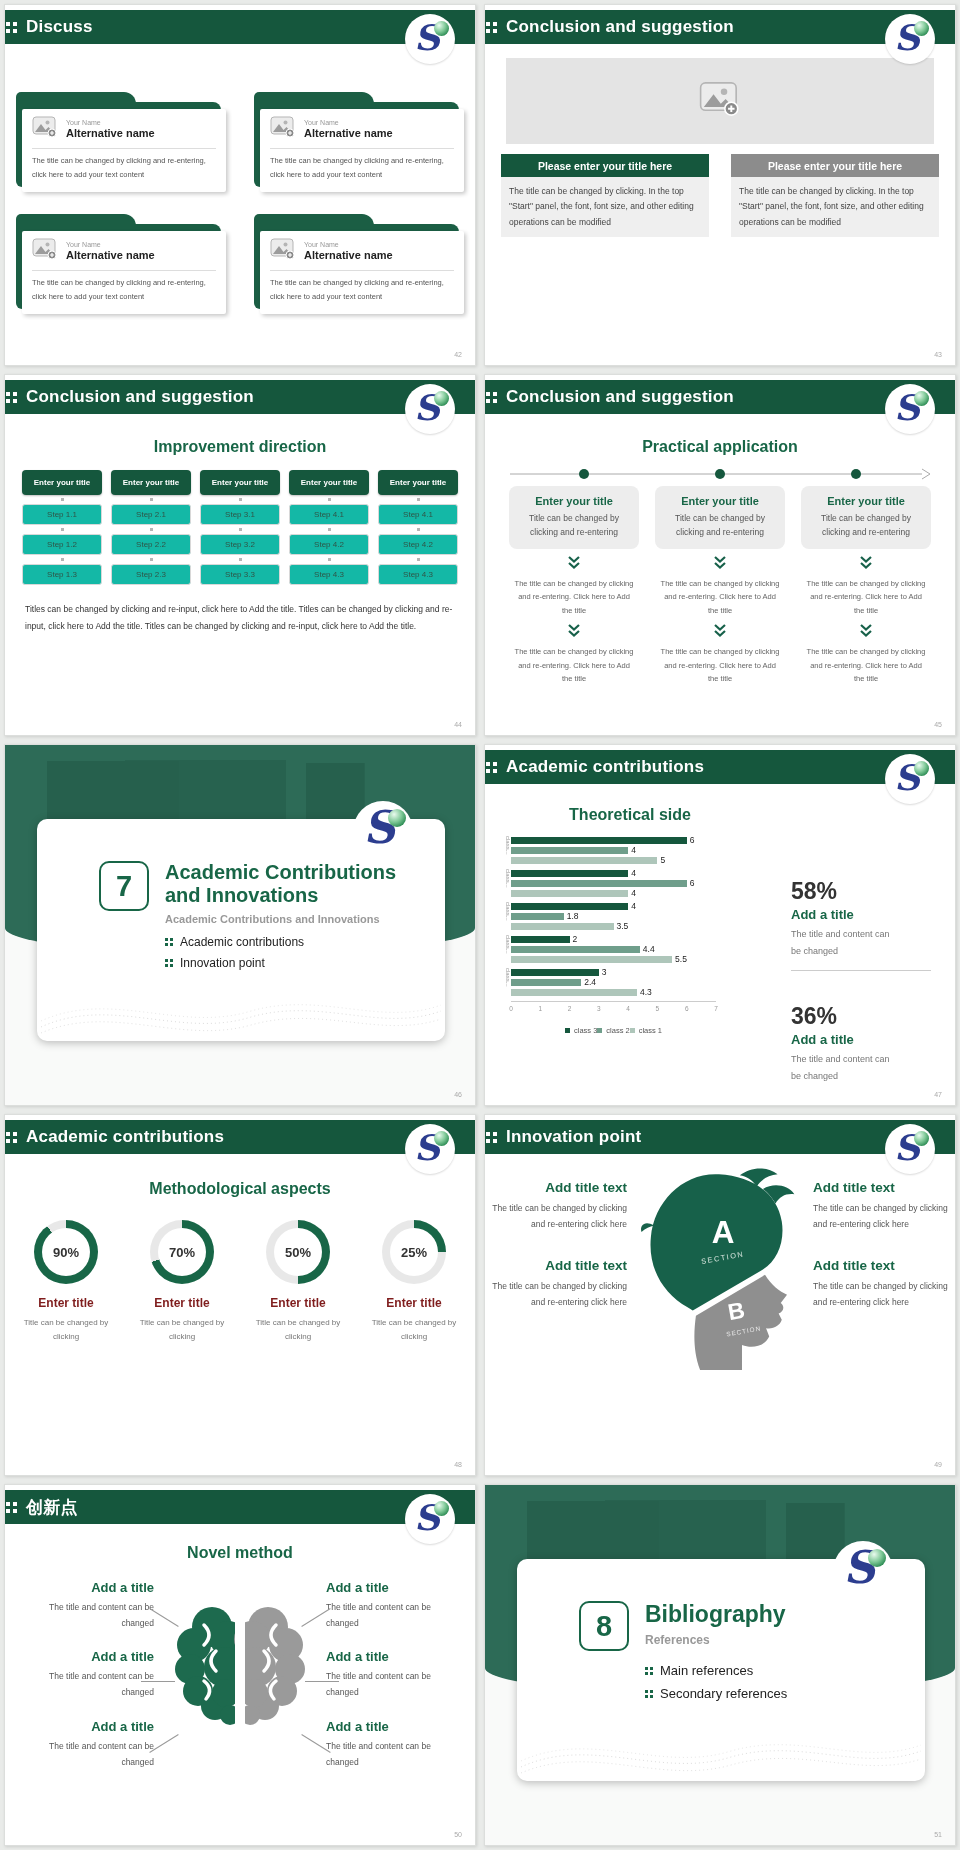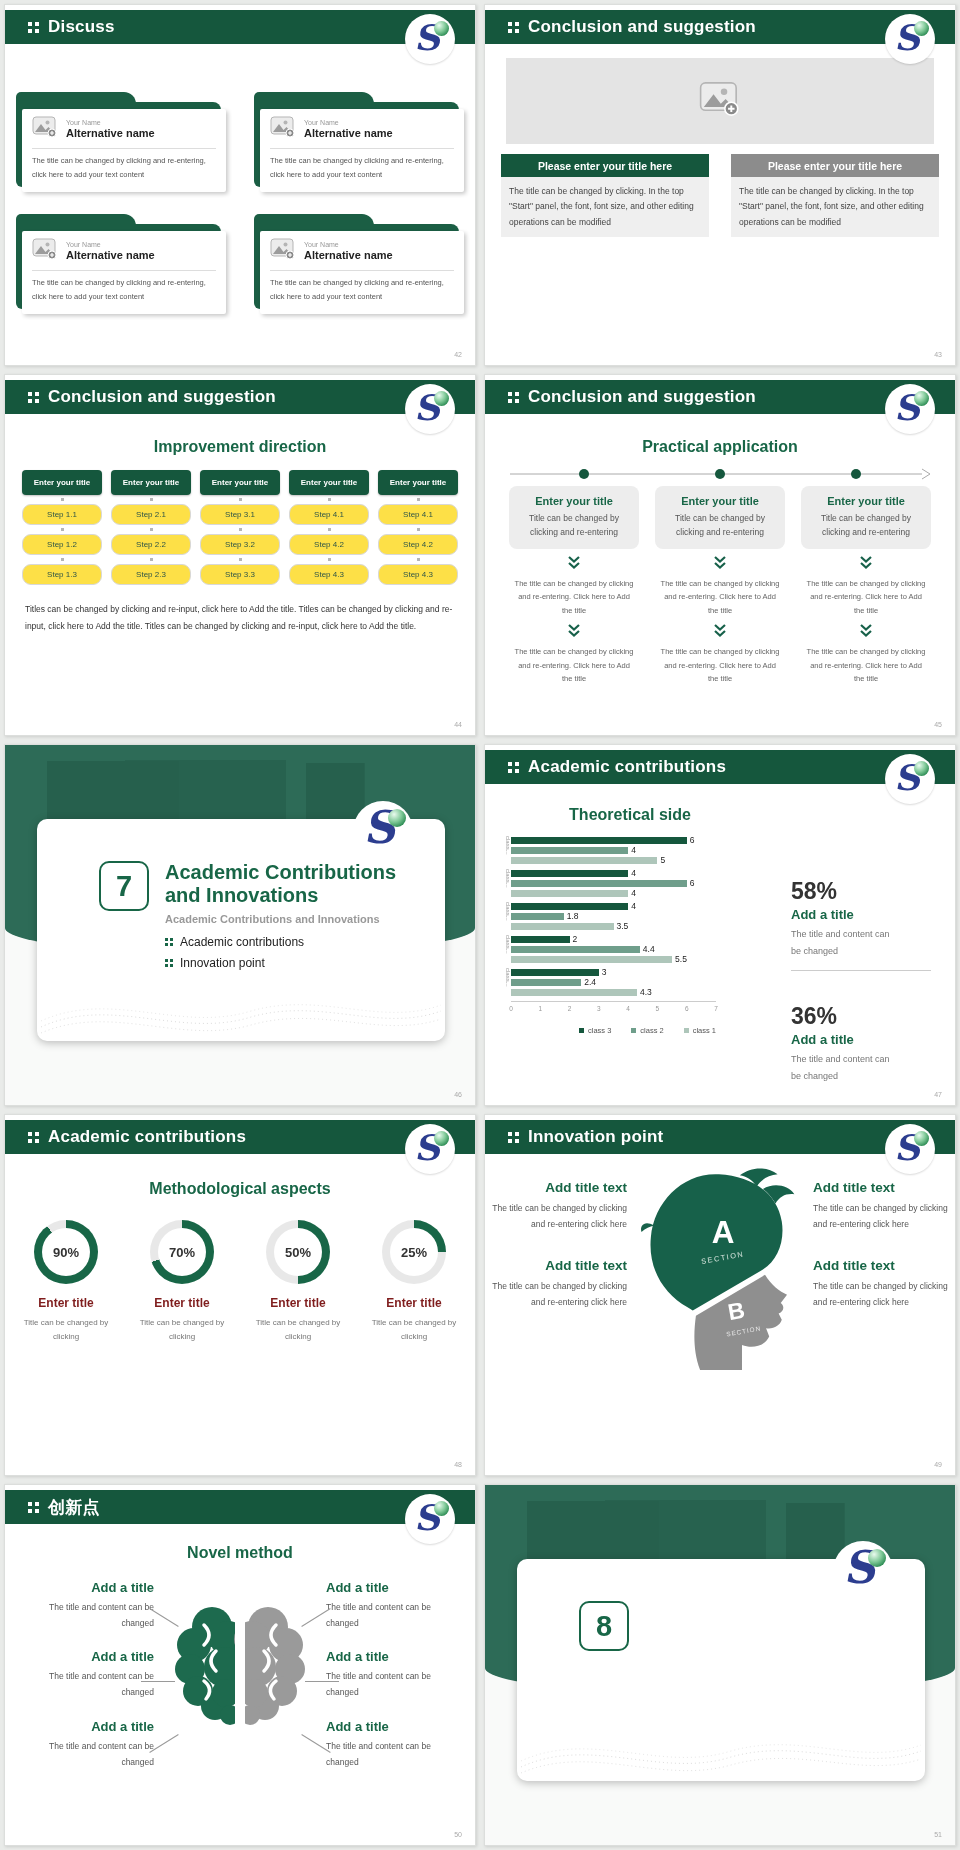--- a/index.html
+++ b/index.html
@@ -9,21 +9,21 @@
     -webkit-font-smoothing:antialiased;
   }
   .sheet{display:grid;grid-template-columns:480px 480px;grid-auto-rows:370px;}
   .cell{position:relative;}
   .slide{
     position:absolute;inset:4px;background:#fff;overflow:hidden;
     border:1px solid #dcdedc;box-shadow:1px 1px 3px rgba(0,0,0,.12);
   }
   
   .hdr{position:relative;height:34px;margin-top:5px;background:var(--header_green);
-       display:flex;align-items:center;padding-left:23px;gap:9px;}
+       display:flex;align-items:center;padding-left:1px;gap:9px;}
   .hdr-t{color:#fff;font-weight:bold;font-size:17px;letter-spacing:.2px;}
   .dots4{display:inline-grid;grid-template-columns:4px 4px;grid-gap:3px;}
   .dots4 i{width:4px;height:4px;background:#fff;display:block;}
   .dots4.green i{background:var(--accent_green);width:3px;height:3px;}
   .dots4.small{grid-template-columns:3px 3px;grid-gap:2px;}
   
   .logo{position:absolute;width:50px;height:50px;background:#fff;border-radius:50%;
         top:9px;right:20px;z-index:3;box-shadow:0 1px 2px rgba(0,0,0,.15);}
   .logo .s{position:absolute;left:12px;top:2px;font-family:"DejaVu Serif","Liberation Serif",serif;
         font-style:italic;font-weight:bold;font-size:36px;color:var(--logo_s_blue);line-height:1.2;}
@@ -61,21 +61,21 @@
   .tbar.green{background:var(--header_green);}
   .tbar.gray{background:var(--gray_bar);}
   .tbody{background:#efefef;padding:7px 8px;font-size:8.5px;color:#444;line-height:1.8;}
   
   .impcols{display:flex;justify-content:center;gap:9px;margin-top:14px;}
   .impcol{width:80px;display:flex;flex-direction:column;align-items:center;}
   .imphead{width:80px;height:25px;background:var(--header_green);border-radius:4px;
            color:#fff;font-weight:bold;font-size:8px;display:flex;align-items:center;
            justify-content:center;box-shadow:0 1px 2px rgba(0,0,0,.25);}
   .sdot{width:3px;height:3px;background:#b5b5b5;margin:3px 0;}
-  .stepbox{width:78px;height:19px;background:#fde047;border:1px solid #d8d8d8;border-radius:9px;
+  .stepbox{width:78px;height:19px;background:#14b8a6;border:1px solid #d8d8d8;border-radius:3px;
            font-size:8px;color:#2f5547;display:flex;align-items:center;justify-content:center;}
   .impfoot{margin:16px 20px 0 20px;font-size:8.5px;color:#333;line-height:1.95;text-align:left;}
   
   .timeline{display:block;margin:10px auto 4px auto;}
   .pracols{display:flex;justify-content:center;gap:16px;}
   .pcol{width:130px;display:flex;flex-direction:column;align-items:center;}
   .pcard{width:118px;background:#ededed;border-radius:8px;padding:9px 6px;text-align:center;}
   .pcard .pt{color:var(--accent_green);font-weight:bold;font-size:11px;}
   .pcard .ps{font-size:8.5px;color:#555;line-height:1.7;margin-top:4px;}
   .chev{margin:6px 0 4px 0;}
@@ -105,21 +105,21 @@
   .chartzone{width:276px;}
   .cgroup{display:flex;align-items:center;margin-bottom:5px;}
   .vlab{writing-mode:vertical-rl;font-size:6px;color:#999;width:10px;height:28px;
         overflow:hidden;line-height:1;flex:none;}
   .gbars{display:flex;flex-direction:column;gap:3px;}
   .brow{display:flex;align-items:center;height:7px;}
   .hbar{height:7px;flex:none;}
   .bval{font-size:8.5px;color:#222;margin-left:3px;}
   .axis{position:relative;height:14px;margin-left:10px;border-top:1px solid #ccc;width:205px;}
   .tick{position:absolute;top:3px;transform:translateX(-50%);font-size:6.5px;color:#999;}
-  .legend{display:flex;justify-content:flex-end;gap:20px;margin:10px 0 0 10px;width:205px;}
+  .legend{display:flex;justify-content:center;margin:10px 0 0 10px;width:205px;}
   .litem{display:flex;align-items:center;gap:4px;font-size:7.5px;color:#555;}
   .lsq{width:5px;height:5px;flex:none;}
   .statcol{width:140px;margin-left:14px;margin-top:10px;}
   .statpct{font-size:23px;font-weight:bold;color:#333;margin-top:32px;}
   .stattitle{font-size:13px;font-weight:bold;color:var(--accent_green);margin-top:2px;}
   .statdesc{font-size:9px;color:#777;line-height:1.9;margin-top:4px;width:110px;}
   .statdiv{border-top:1px solid #ccc;margin:10px 0;}
   
   .donutrow{display:flex;justify-content:center;gap:30px;margin-top:22px;}
   .donutcol{width:86px;text-align:center;}
@@ -827,20 +827,42 @@
             <div class="bldg"></div>
           </div>
       </div>
       <div class="seccard">
         <div class="logo big">
             <span class="s">S</span>
             <span class="ball"></span>
           </div>
         <div class="secrow">
           <div class="numbox">8</div>
+          <div class="sectxt">
+            <div class="sect1" style="font-size:23px;">Bibliography</div>
+            <div class="sect2" style="font-size:12px;">References</div>
+            <div class="secbul" style="margin-top:16px;font-size:13px;">
+              <span class="dots4 small green">
+                  <i></i>
+                  <i></i>
+                  <i></i>
+                  <i></i>
+                </span>
+              <span>Main references</span>
+            </div>
+            <div class="secbul" style="margin-top:8px;font-size:13px;">
+              <span class="dots4 small green">
+                  <i></i>
+                  <i></i>
+                  <i></i>
+                  <i></i>
+                </span>
+              <span>Secondary references</span>
+            </div>
+          </div>
         </div>
         <svg class="wave" viewBox="0 0 400 52" preserveAspectRatio="none">
           <path d="M0 40 C70 8 140 52 210 30 C280 10 340 46 400 24" fill="none" stroke="#dcdcdc" stroke-width="1" stroke-dasharray="1 3"></path>
           <path d="M0 46 C70 16 140 58 210 38 C280 18 340 52 400 32" fill="none" stroke="#e2e2e2" stroke-width="1" stroke-dasharray="1 3"></path>
           <path d="M0 34 C70 2 140 46 210 24 C280 4 340 40 400 18" fill="none" stroke="#e8e8e8" stroke-width="1" stroke-dasharray="1 3"></path>
         </svg>
       </div>
       <div class="pgnum">51</div>
     </div>
   </div>

